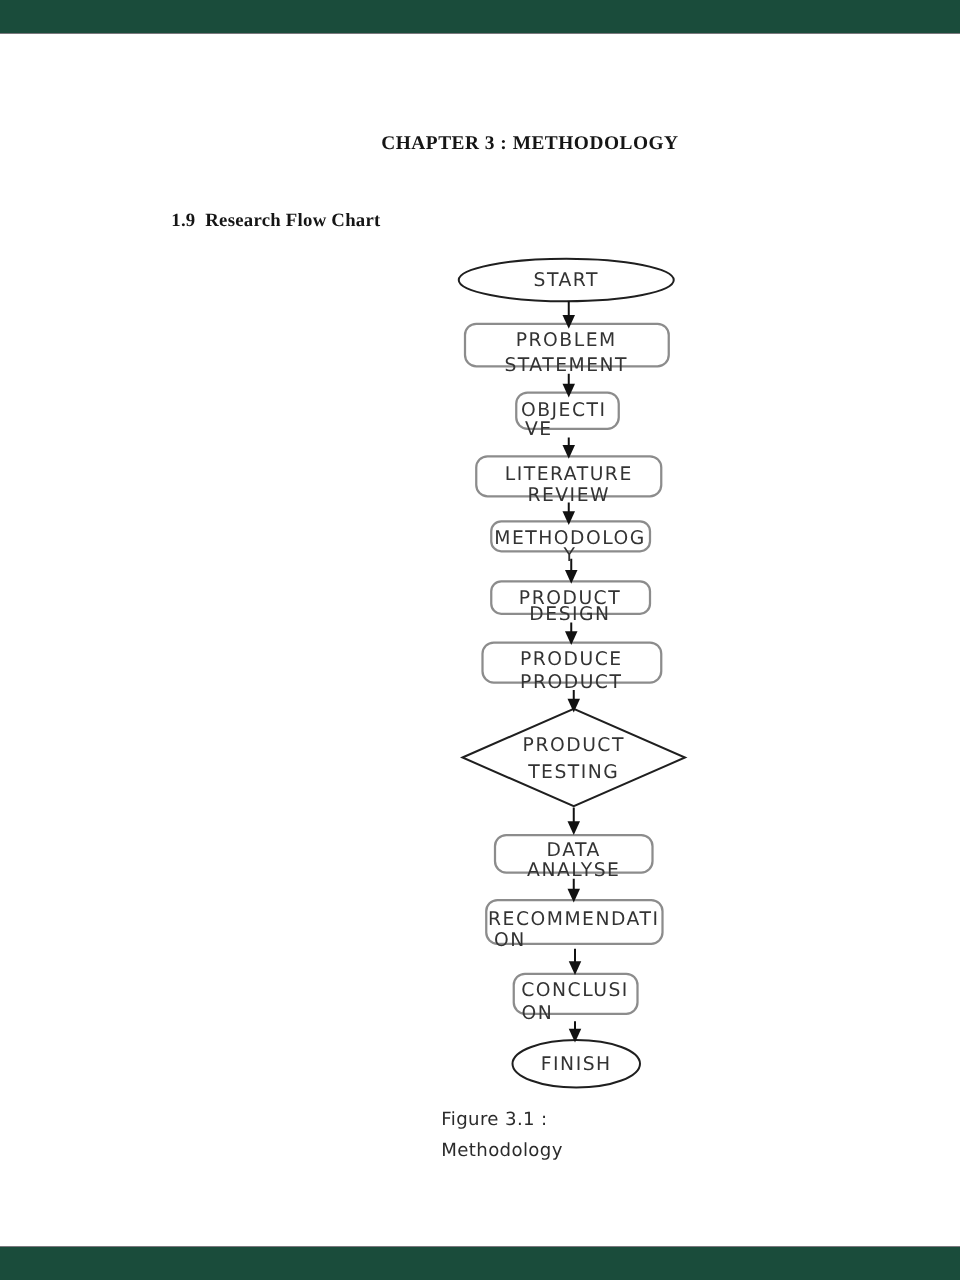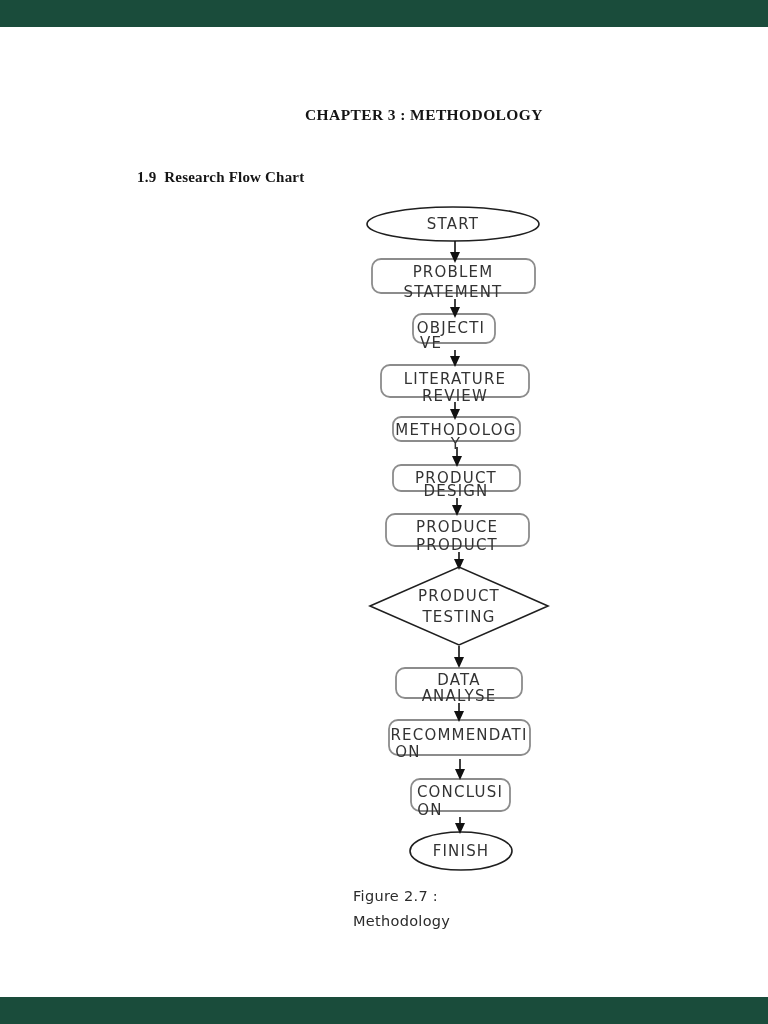--- a/index.html
+++ b/index.html
@@ -84,16 +84,16 @@
       <text x="459" y="685" text-anchor="middle" class="node-label">DATA</text>
       <text x="459" y="701" text-anchor="middle" class="node-label">ANALYSE</text>
       <text x="459" y="740" text-anchor="middle" class="node-label">RECOMMENDATI</text>
       <text x="408" y="757" text-anchor="middle" class="node-label">ON</text>
       <text x="460" y="797" text-anchor="middle" class="node-label">CONCLUSI</text>
       <text x="430" y="815" text-anchor="middle" class="node-label">ON</text>
       <text x="461" y="856" text-anchor="middle" class="node-label">FINISH</text>
     </svg>
 
   <div class="figure-caption">
-    <div>Figure 2.7 :</div>
+    <div>Figure 3.1 :</div>
     <div>Methodology</div>
   </div>
 </div>
 
 </body></html>

